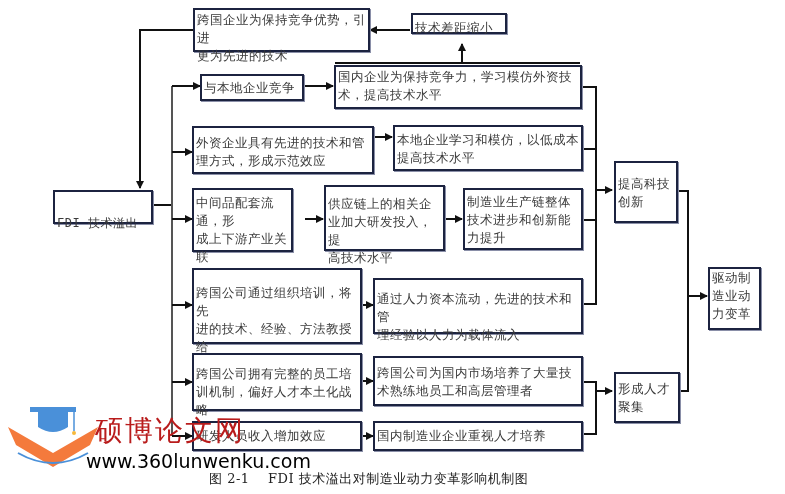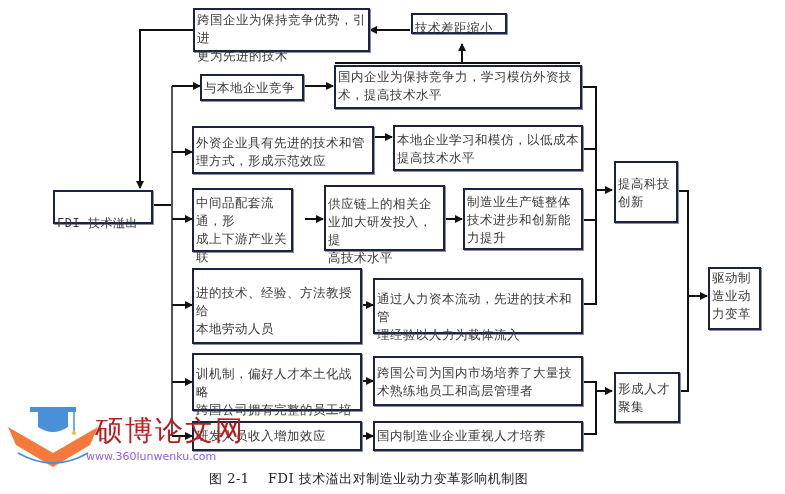--- a/index.html
+++ b/index.html
@@ -6,21 +6,21 @@
   body { width: 785px; height: 494px; position: relative; overflow: hidden;
          font-family: "DejaVu Serif", "Liberation Serif", serif; color: #333; }
   .box { position: absolute; box-sizing: border-box; border: 2px solid #1c2340;
          background: #fff; font-size: 12.5px; line-height: 18px; padding: 1px 2px;
          color: #3a3a3a; letter-spacing: 0.5px; box-shadow: 1px 1px 0 #8a8fa8; }
   .box span { display: block; }
   svg.lines { position: absolute; left: 0; top: 0; }
   .caption { position: absolute; left: 209px; top: 470px; font-size: 13px; color: #222; letter-spacing: 0.5px; }
   .wm { position: absolute; left: 8px; top: 405px; width: 260px; height: 70px; }
   .wm-title { position: absolute; left: 95px; top: 412px; font-family: "DejaVu Sans", sans-serif; font-size: 28px; color: #b91c1c; letter-spacing: 2px; }
-  .wm-url { position: absolute; left: 86px; top: 450px; font-family: "DejaVu Sans", sans-serif; font-size: 11px; color: #8b5cf6; }
+  .wm-url { position: absolute; left: 86px; top: 450px; font-family: "DejaVu Sans", sans-serif; font-size: 19px; color: #000000; }
 </style>
 </head>
 <body>
 
 <svg class="lines" width="785" height="494">
   <defs>
     <marker id="arr" markerWidth="8" markerHeight="8" refX="7" refY="4" orient="auto" markerUnits="userSpaceOnUse">
       <path d="M0,0 L8,4 L0,8 z" fill="#111"></path>
     </marker>
   </defs>
@@ -97,30 +97,31 @@
   <span>供应链上的相关企</span>
   <span>业加大研发投入，提</span>
   <span>高技术水平</span>
 </div>
 <div class="box" style="left:463px;top:188px;width:120px;height:62px;padding-top:3px;">
   <span>制造业生产链整体</span>
   <span>技术进步和创新能</span>
   <span>力提升</span>
 </div>
 <div class="box" style="left:192px;top:268px;width:170px;height:76px;padding-top:14px;">
+  <span>跨国公司通过组织培训，将先</span>
   <span>进的技术、经验、方法教授给</span>
   <span>本地劳动人员</span>
 </div>
 <div class="box" style="left:373px;top:278px;width:210px;height:56px;padding-top:10px;">
   <span>通过人力资本流动，先进的技术和管</span>
   <span>理经验以人力为载体流入</span>
 </div>
 <div class="box" style="left:192px;top:353px;width:170px;height:58px;padding-top:10px;">
+  <span>跨国公司拥有完整的员工培</span>
   <span>训机制，偏好人才本土化战略</span>
-  <span>跨国公司拥有完整的员工培</span>
 </div>
 <div class="box" style="left:373px;top:356px;width:210px;height:50px;padding-top:6px;">
   <span>跨国公司为国内市场培养了大量技</span>
   <span>术熟练地员工和高层管理者</span>
 </div>
 <div class="box" style="left:192px;top:421px;width:170px;height:30px;padding-top:4px;">
   <span>研发人员收入增加效应</span>
 </div>
 <div class="box" style="left:373px;top:421px;width:210px;height:30px;padding-top:4px;">
   <span>国内制造业企业重视人才培养</span>

